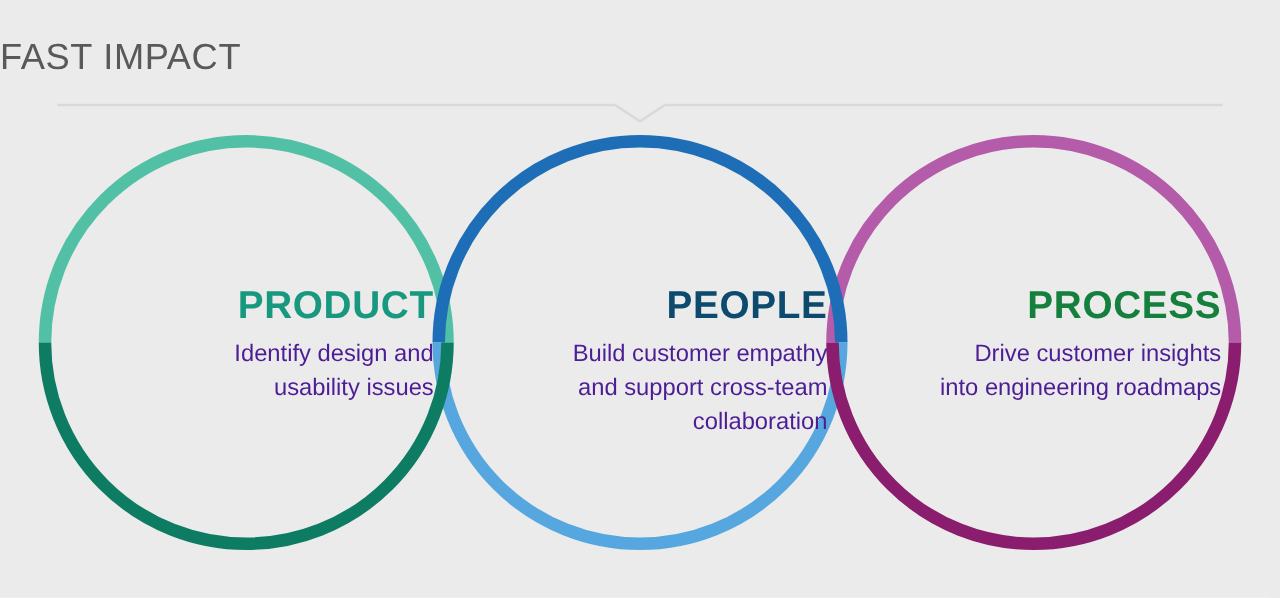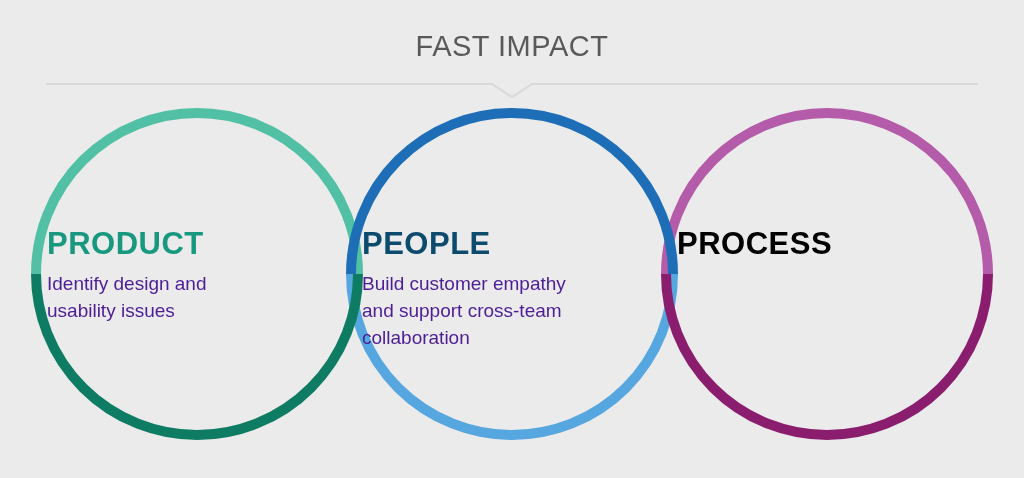--- a/index.html
+++ b/index.html
@@ -9,36 +9,36 @@
     height: 478px;
     background: #EBEBEB;
     overflow: hidden;
     font-family: "Liberation Sans", sans-serif;
   }
   .title {
     position: absolute;
     top: 30px;
     left: 0;
     width: 100%;
-    text-align: center;
+    text-align: left;
     font-size: 29px;
     font-weight: 400;
     letter-spacing: 0.5px;
     color: #595959;
   }
   .rings-svg {
     position: absolute;
     top: 0;
     left: 0;
   }
   .circle-text {
     position: absolute;
     top: 226px;
     width: 300px;
-    text-align: left;
+    text-align: right;
   }
   .circle-text .heading {
     font-size: 31px;
     font-weight: 700;
     letter-spacing: 0.5px;
     line-height: 36px;
   }
   .circle-text .desc {
     margin-top: 8px;
     font-size: 19px;
@@ -77,16 +77,18 @@
   </div>
 
   <div class="circle-text text-people">
     <div class="heading" style="color: #0c4a6e;">PEOPLE</div>
     <div class="desc">Build customer empathy
 and support cross-team
 collaboration</div>
   </div>
 
   <div class="circle-text text-process">
-    <div class="heading" style="color: #000000;">PROCESS</div>
+    <div class="heading" style="color: #15803d;">PROCESS</div>
+    <div class="desc">Drive customer insights
+into engineering roadmaps</div>
   </div>
 
 </div>
 
 </body></html>

